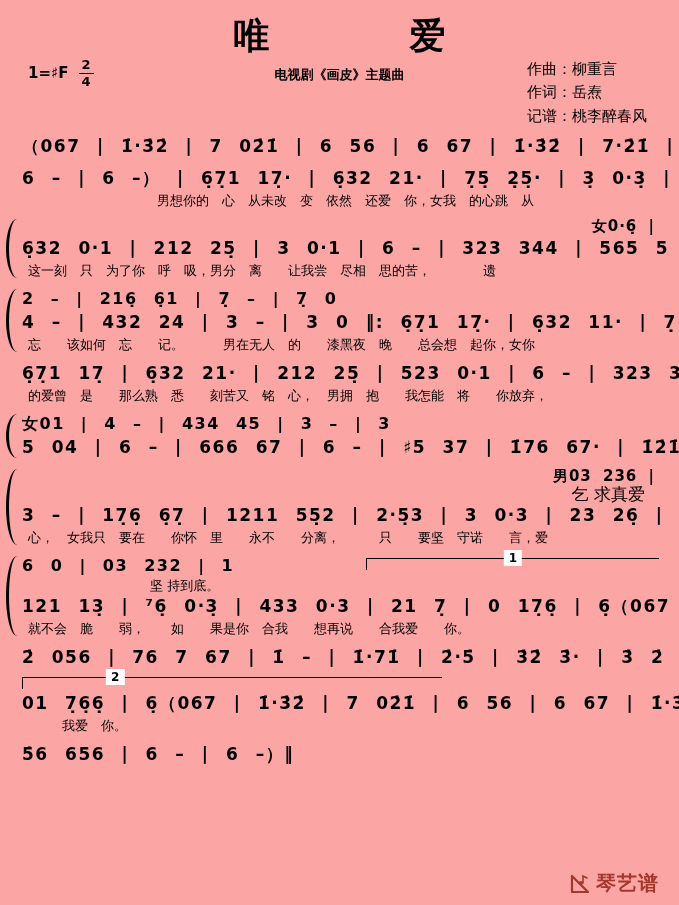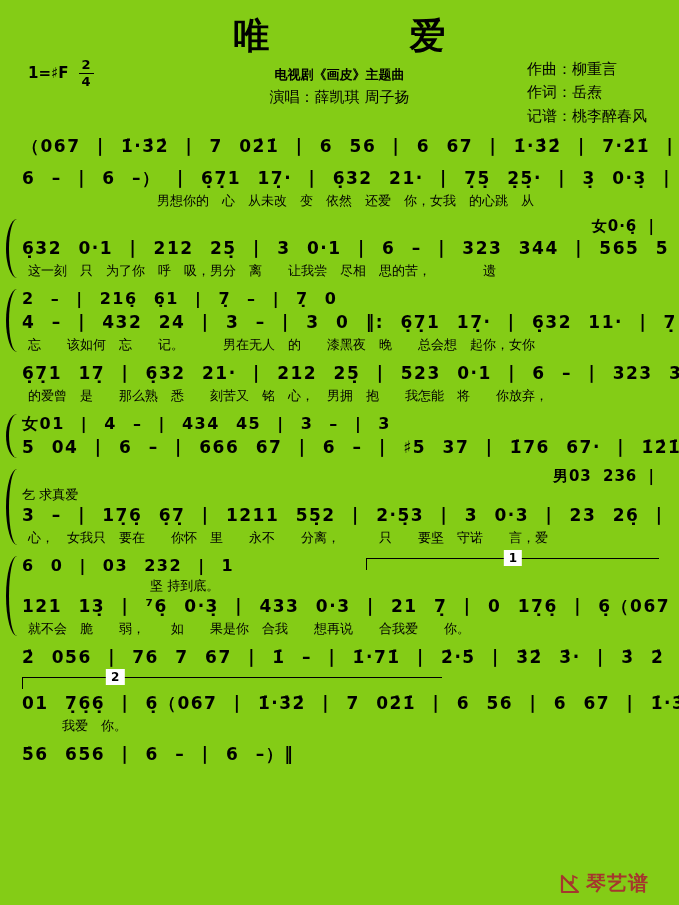--- a/index.html
+++ b/index.html
@@ -1,21 +1,21 @@
 <!DOCTYPE html>
 <html style="--logo-color: #a5372d;"><head>
 <meta charset="utf-8">
 <style>
   * { margin:0; padding:0; box-sizing:border-box; }
   html,body { background:#ffffff; }
   .sheet {
     position:relative;
     width:679px; height:905px;
     margin:0 auto;
-    background:#84cc16;
+    background:#fca5a5;
     color:#000;
     font-family:"DejaVu Sans","Liberation Sans",sans-serif;
     overflow:hidden;
   }
   
   .header { position:relative; height:130px; }
   .title {
     position:absolute; top:12px; left:0; right:0;
     text-align:center;
     font-size:36px; font-weight:bold;
@@ -49,21 +49,21 @@
   .system { position:relative; margin-bottom:7px; }
   .notation {
     font-weight:bold; font-size:17px; line-height:25px;
     letter-spacing:1.5px; word-spacing:9px; white-space:nowrap;
   }
   .upper { font-size:16px; line-height:23px; }
   .pickup {
     text-align:right; font-weight:bold; font-size:15px; line-height:19px;
     letter-spacing:1px; word-spacing:5px; padding-right:4px;
   }
-  .pickup-lyrics { font-size:13px; line-height:17px; padding-right:14px; }
+  .pickup-lyrics { text-align:right; font-size:17px; line-height:17px; padding-right:14px; }
   .lyrics { font-size:13px; line-height:18px; margin-top:1px; white-space:nowrap; }
   .upper-lyrics { font-size:13px; line-height:17px; padding-left:128px; white-space:nowrap; }
   .pl135 { padding-left:135px; }
   .pl55  { padding-left:55px; }
   .pl40  { padding-left:40px; }
   .pl6   { padding-left:6px; }
   .brace {
     position:absolute; left:-16px; top:2px; bottom:2px; width:11px;
     border-left:3px solid #000;
     border-radius:100% 0 0 100% / 50% 0 0 50%;
@@ -75,42 +75,41 @@
   .volta .vlabel {
     position:absolute; top:-9px; left:50%; transform:translateX(-50%);
     background:#fff; padding:0 5px; font-size:12px; font-weight:bold; line-height:16px;
   }
   .volta-1 { right:0; top:4px; width:46%; }
   .volta-2 { left:0; top:0; width:66%; }
   .volta-2 .vlabel { left:22%; }
   .pt14 { padding-top:14px; }
   
   .logo {
-    position:absolute; right:30px; bottom:8px;
+    position:absolute; right:20px; bottom:8px;
     display:flex; align-items:center; gap:4px;
     color:var(--logo-color,#a5372d);
   }
   .logo-text { font-size:20px; font-weight:bold; letter-spacing:1px; }
 </style>
 </head>
 <body>
 
 <div class="sheet">
 
   <div class="header">
     <div class="title">唯　爱</div>
     <div class="keysig">
       <span>1=♯F</span>
       <span class="frac">
         <span class="num">2</span>
         <span class="den">4</span>
       </span>
     </div>
     <div class="subtitle">电视剧《画皮》主题曲</div>
-    <div class="performer">演唱：薛凯琪 周子扬</div>
     <div class="credits">
       <div>作曲：柳重言</div>
       <div>作词：岳焘</div>
       <div>记谱：桃李醉春风</div>
     </div>
   </div>
 
   <div class="score">
 
     <div class="system">

